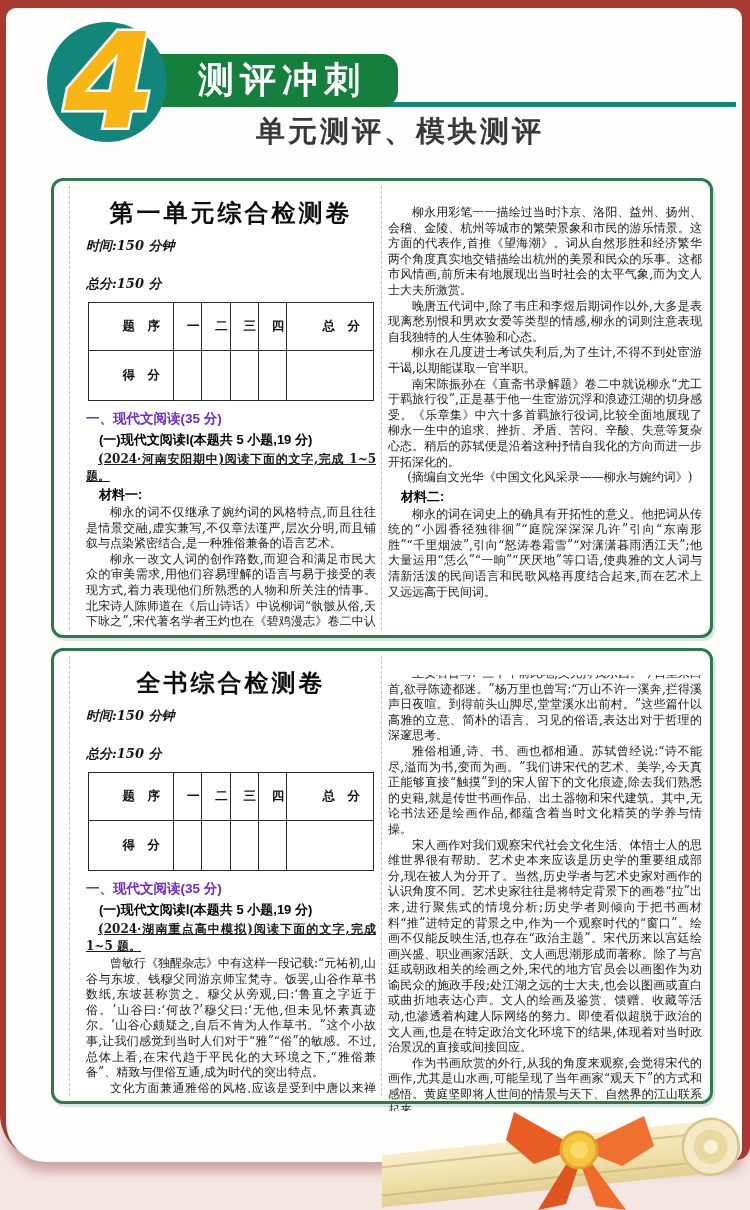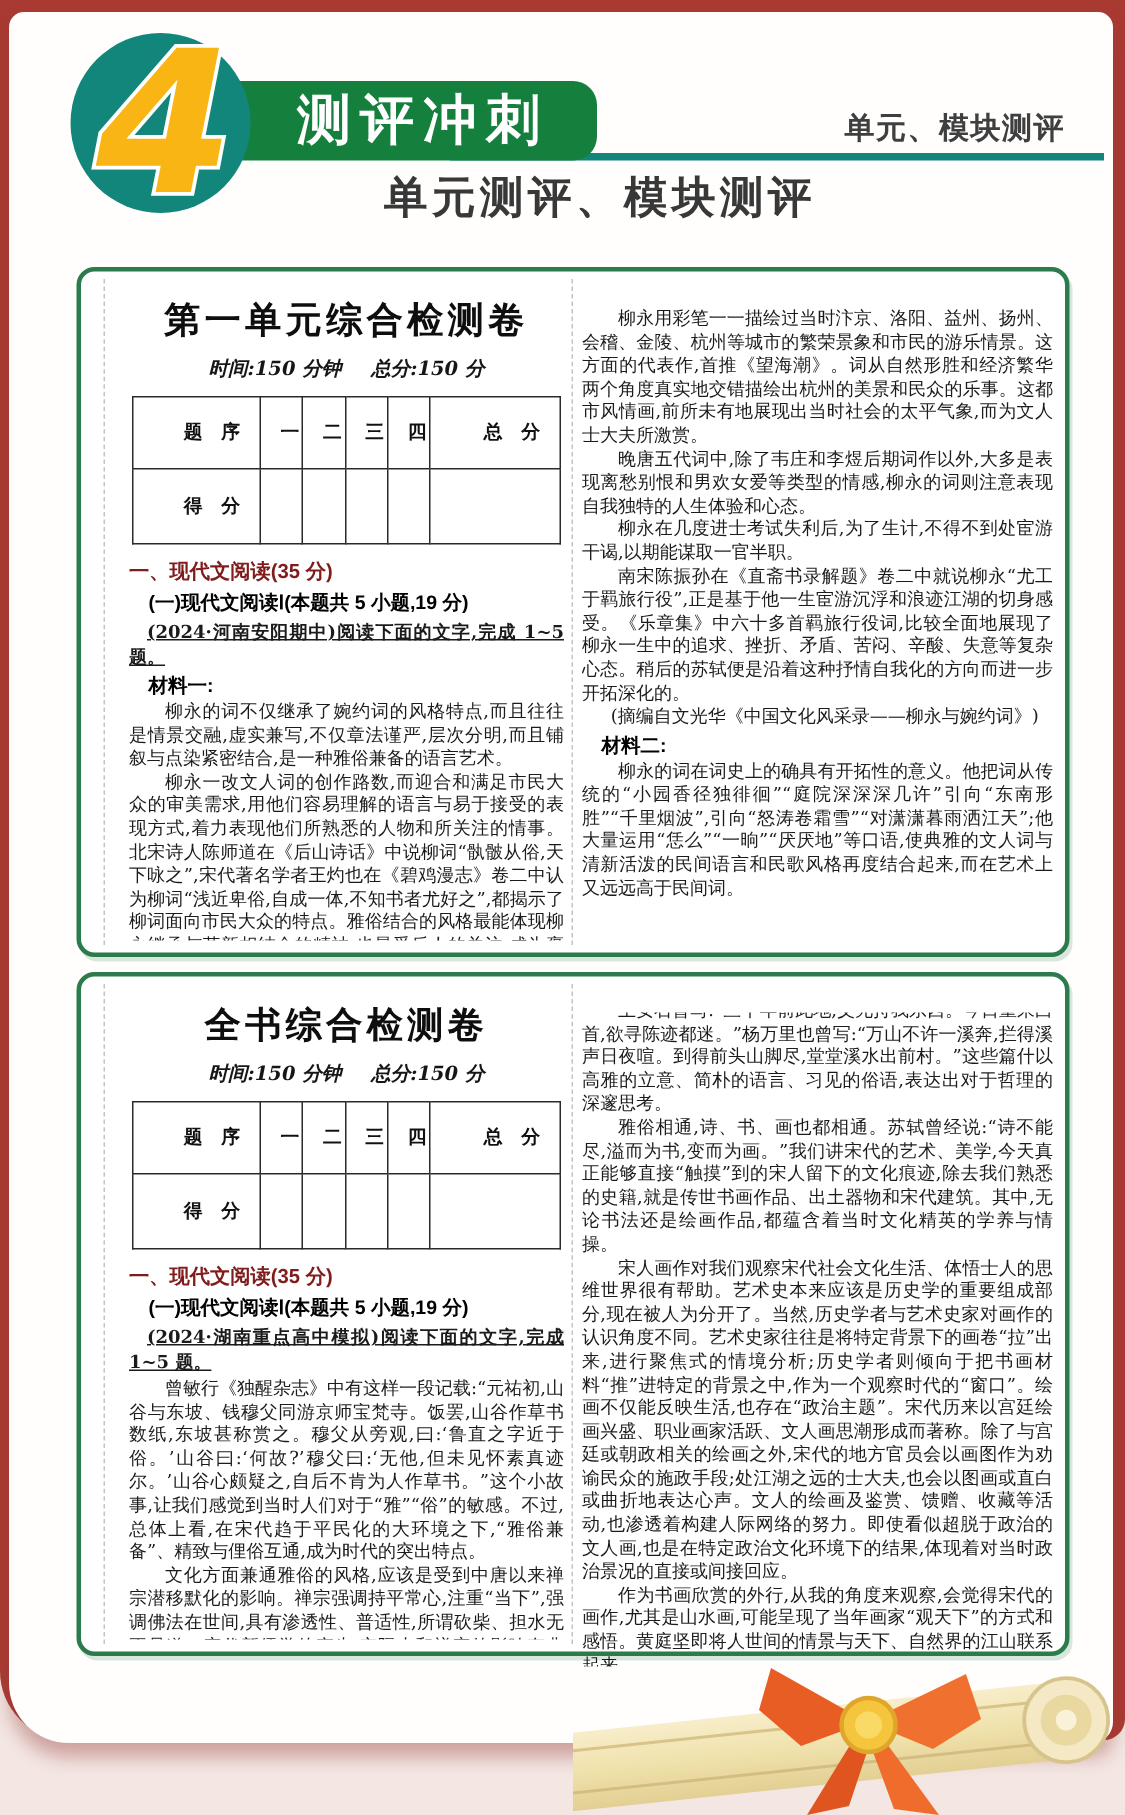--- a/index.html
+++ b/index.html
@@ -23,30 +23,30 @@
   .dash{position:absolute;top:5px;bottom:5px;width:0;border-left:1px dashed #c4c4c4;}
   .dash-l{left:15px;}
   .dash-m{left:327px;}
   .col{position:absolute;overflow:hidden;}
   .col-left{left:32px;top:8px;width:290px;height:438px;}
   .panel-2 .col-left{height:434px;}
   .col-right{left:334px;top:24px;width:314px;height:440px;}
   .panel-2 .col-right{height:436px;}
 
   .paper-title{text-align:center;font-size:24px;font-weight:bold;letter-spacing:3px;color:#0e0e0e;margin-top:8px;font-family:"Liberation Sans",sans-serif;}
-  .paper-meta{display:flex;justify-content:center;gap:20px;font-size:13px;font-weight:bold;font-style:italic;font-family:"DejaVu Serif","Liberation Serif",serif;color:#161616;margin:8px 0 9px;}
+  .paper-meta{display:flex;justify-content:center;gap:20px;font-size:13px;font-weight:bold;font-style:italic;font-family:"DejaVu Serif","Liberation Serif",serif;color:#161616;margin:8px 0 9px;flex-direction:column;}
   .score-table{width:calc(100% - 4px);margin:0 2px 9px;border-collapse:collapse;table-layout:fixed;}
   .score-table td{border:1.5px solid #2a2a2a;text-align:right;font-size:12.5px;font-weight:bold;font-family:"DejaVu Serif","Liberation Serif",serif;color:#111;height:21px;padding:13px;}
   .score-table tr+tr td{height:23px;}
   .score-table .w-lbl{width:58px;}
   .score-table .w-total{width:60px;}
 
   .flow{font-size:12px;line-height:15.6px;text-align:justify;color:#1b1b1b;font-family:"DejaVu Serif","Liberation Serif",serif;}
   .blk{margin:0;}
-  .blk.sec{font-family:"Liberation Sans",sans-serif;font-weight:bold;font-size:13.5px;line-height:18px;margin:2px 0 3px;color:#7f1d1d;}
+  .blk.sec{font-family:"Liberation Sans",sans-serif;font-weight:bold;font-size:13.5px;line-height:18px;margin:2px 0 3px;color:#6d28d9;}
   .blk.sub{font-family:"Liberation Sans",sans-serif;font-weight:bold;font-size:13px;line-height:17px;text-indent:1em;margin-bottom:3px;color:#000;}
   .blk.src{font-weight:bold;font-size:12px;text-indent:1em;line-height:16.5px;margin-bottom:2px;text-decoration:underline;}
   .blk.mat{font-family:"Liberation Sans",sans-serif;font-weight:bold;font-size:13px;line-height:17px;text-indent:1em;margin:2px 0;color:#000;}
   .blk.p{text-indent:2em;}
   .blk.att{text-indent:1.6em;}
   .blk.clip{margin-top:-9px;}
 
   
   .scroll-svg{position:absolute;right:0;bottom:0;width:368px;height:104px;z-index:6;}
 </style>
@@ -59,21 +59,20 @@
 
   <svg class="badge-svg" viewBox="0 0 146 146">
     <circle cx="73" cy="74" r="60" fill="#12867a"></circle>
     <text x="76" y="120" text-anchor="middle" font-family="DejaVu Sans, sans-serif" font-size="132" font-weight="bold" font-style="italic" fill="#f9b513" stroke="#ffffff" stroke-width="5" paint-order="stroke">4</text>
   </svg>
 
   <div class="teal-line"></div>
   <div class="banner">
     <span class="banner-text">测评冲刺</span>
   </div>
-  <div class="hdr-right">单元、模块测评</div>
   <div class="subtitle">单元测评、模块测评</div>
 
   <div class="panel panel-1">
     <div class="dash dash-l"></div>
     <div class="dash dash-m"></div>
     <div class="col col-left">
       <div class="paper-title">第一单元综合检测卷</div>
       <div class="paper-meta">
         <span>时间:150 分钟</span>
         <span>总分:150 分</span>

